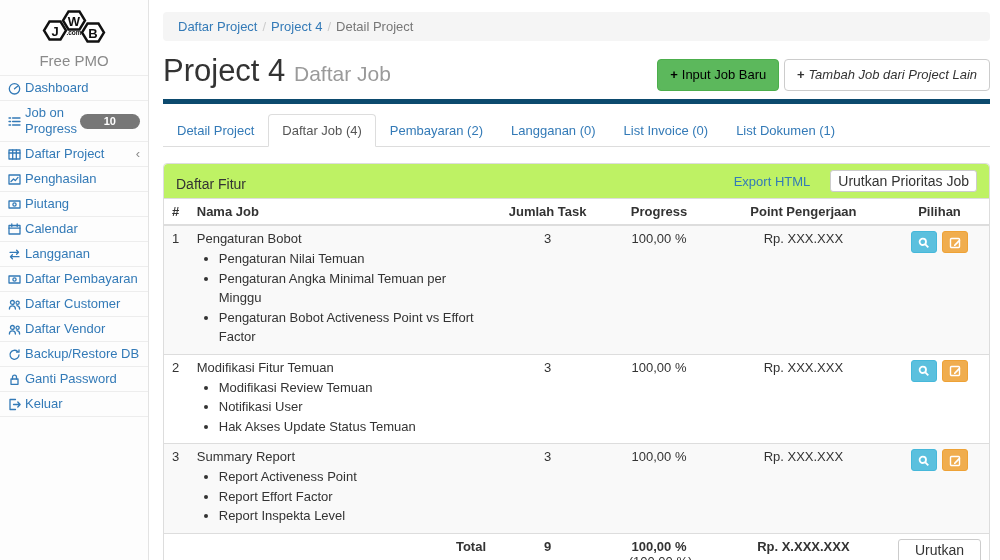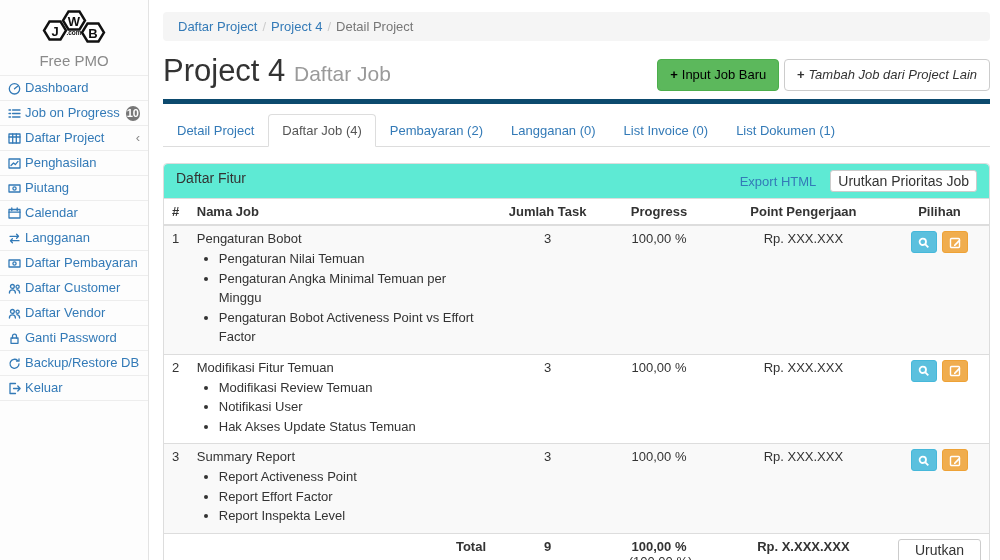--- a/index.html
+++ b/index.html
@@ -14,21 +14,21 @@
   .brand { color:#8a8a8a; font-size:15px; margin-top:2px; }
   .nav { list-style:none; }
   .nav li { border-top:1px solid #ededed; }
   .nav li:last-child { border-bottom:1px solid #ededed; }
   .nav a { display:flex; align-items:center; padding:4px 8px; font-size:13px;
     color:#337ab7; text-decoration:none; line-height:16px; }
   .nav .si { width:17px; flex:0 0 17px; display:inline-flex; align-items:center; }
   .nav .si svg { width:13px; height:13px; stroke:#337ab7; fill:none;
     stroke-width:1.3; stroke-linecap:round; stroke-linejoin:round; }
   .badge { margin-left:auto; background:#777; color:#fff; border-radius:10px;
-    font-size:11px; font-weight:bold; padding:2px 1px; line-height:1; }
+    font-size:11px; font-weight:bold; padding:2px 24px; line-height:1; }
   .chev { margin-left:auto; color:#888; font-size:13px; }
 
   
   .main { position:absolute; left:163px; top:0; width:827px; }
   .breadcrumb { margin-top:12px; background:#f5f5f5; border-radius:4px;
     padding:7px 15px; font-size:13px; color:#777; }
   .breadcrumb a { color:#337ab7; text-decoration:none; }
   .breadcrumb .sep { color:#ccc; padding:0 5px; }
   .page-header { position:relative; border-bottom:5px solid #0c4a6e;
     padding:12px 0 10px; }
@@ -46,24 +46,24 @@
   
   .tabs { margin-top:10px; border-bottom:1px solid #ddd; display:flex; }
   .tabs a { display:block; padding:8px 13px; margin-bottom:-1px; font-size:13px;
     color:#337ab7; text-decoration:none; border:1px solid transparent;
     border-radius:4px 4px 0 0; }
   .tabs a.active { color:#555; background:#fff; border-color:#ddd #ddd #fff; }
 
   
   .panel { margin-top:16px; border:1px solid #ddd; border-radius:4px;
     background:#fff; }
-  .panel-heading { background:#5eead4; border-bottom:1px solid #ddd;
+  .panel-heading { background:#bef264; border-bottom:1px solid #ddd;
     border-radius:4px 4px 0 0; padding:6px 12px; font-size:14px; color:#333;
-    display:flex; align-items:flex-start; }
-  .ph-right { margin-left:auto; display:flex; align-items:center; gap:14px; }
+    display:flex; align-items:flex-end; }
+  .ph-right { margin-left:auto; display:flex; align-items:center; gap:20px; }
   .ph-right a { color:#337ab7; font-size:13px; text-decoration:none; }
   table { width:100%; border-collapse:collapse; font-size:13px; }
   th { padding:5px 8px; border-bottom:2px solid #ddd; text-align:left; font-size:13px; }
   td { padding:5px 8px; border-top:1px solid #ddd; vertical-align:top; }
   tbody tr:nth-child(odd) { background:#f9f9f9; }
   .ctr { text-align:center; }
   .rgt { text-align:right; }
   ul.subs { margin:3px 0 2px 22px; }
   ul.subs li { line-height:1.5; }
   tfoot td { font-weight:bold; }
@@ -210,35 +210,35 @@
               <path d="M8.9 7.7c1.6.2 2.7 1.3 2.7 3.3"></path>
             </svg>
           </span>
       <span>Daftar Vendor</span>
         </a>
       </li>
     <li>
         <a href="#">
       <span class="si">
             <svg viewBox="0 0 13 13">
+              <path d="M11 6.8a4.5 4.5 0 1 1-1.4-3.3M11 1.8v2.4H8.6"></path>
+            </svg>
+          </span>
+      <span>Backup/Restore DB</span>
+        </a>
+      </li>
+    <li>
+        <a href="#">
+      <span class="si">
+            <svg viewBox="0 0 13 13">
               <rect x="3" y="6" width="7" height="5.3"></rect>
               <path d="M4.5 6V4.2a2 2 0 0 1 4 0V6"></path>
             </svg>
           </span>
       <span>Ganti Password</span>
-        </a>
-      </li>
-    <li>
-        <a href="#">
-      <span class="si">
-            <svg viewBox="0 0 13 13">
-              <path d="M11 6.8a4.5 4.5 0 1 1-1.4-3.3M11 1.8v2.4H8.6"></path>
-            </svg>
-          </span>
-      <span>Backup/Restore DB</span>
         </a>
       </li>
     <li>
         <a href="#">
       <span class="si">
             <svg viewBox="0 0 13 13">
               <path d="M7.5 1.5H2v10h5.5"></path>
               <path d="M5.5 6.5H12M9.8 4l2.3 2.5L9.8 9"></path>
             </svg>
           </span>

